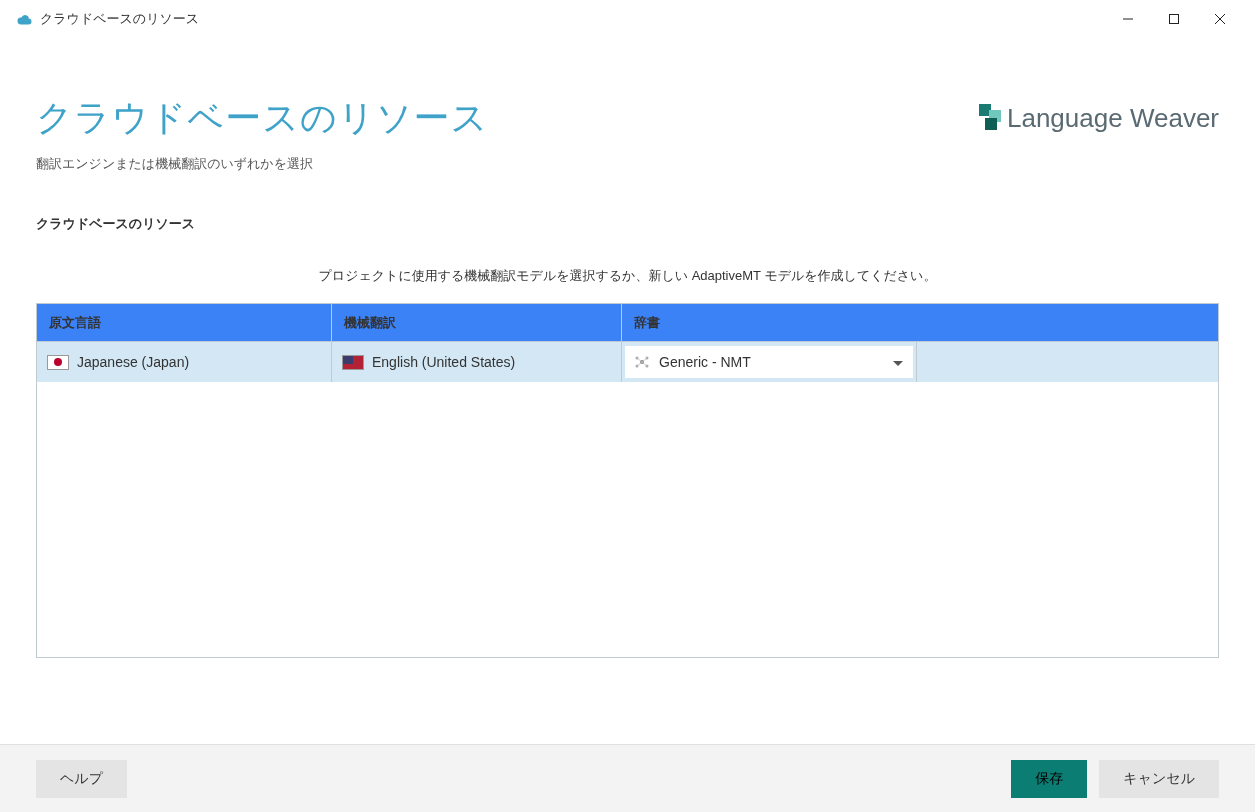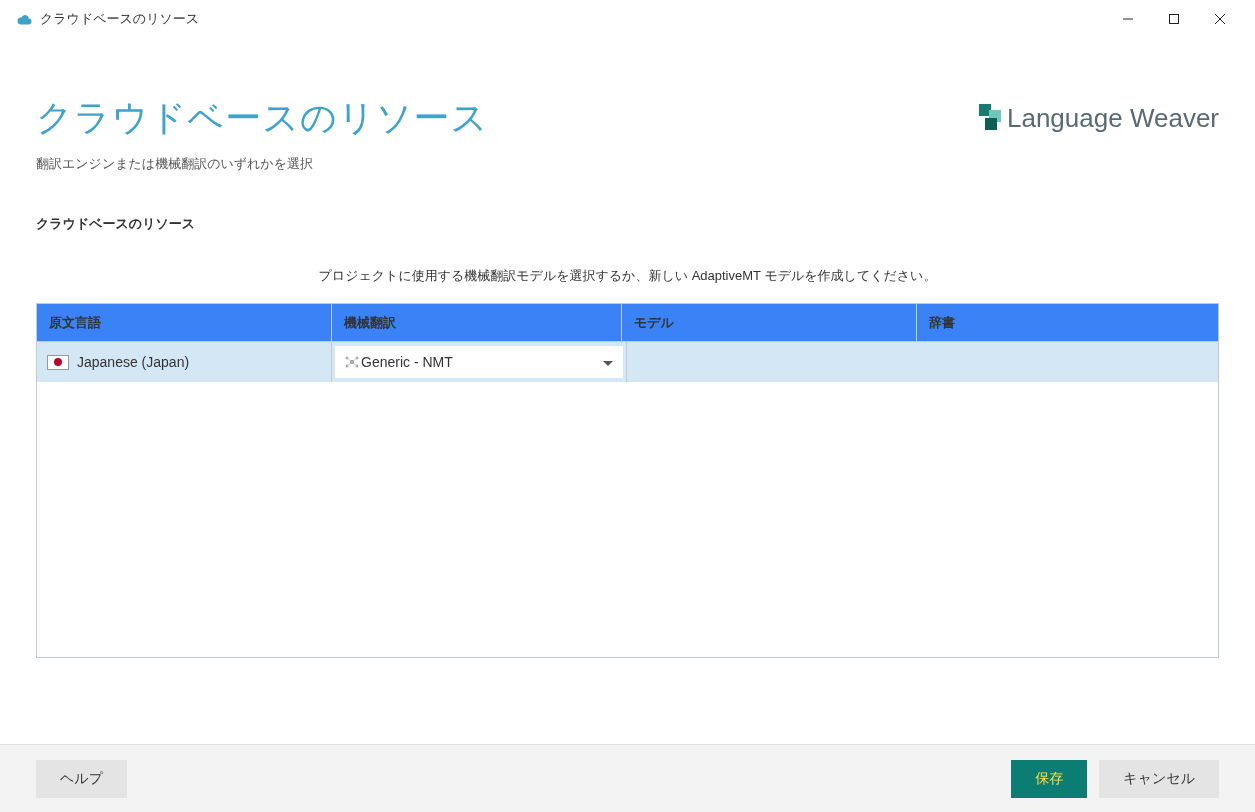--- a/index.html
+++ b/index.html
@@ -186,21 +186,21 @@
   left: 0; top: 0;
   width: 10px; height: 8px;
   background: #3c3b6e;
 }
 .model-cell {
   background: #fff;
   margin: 4px 3px;
   border: none;
   display: flex;
   align-items: center;
-  gap: 0;
+  gap: 8px;
   flex: 1;
   height: 32px;
   padding: 0 8px;
   position: relative;
 }
 .model-cell .model-caret {
   position: absolute;
   right: 10px;
   color: #555;
 }
@@ -227,21 +227,21 @@
   padding: 10px 24px;
   font-size: 14px;
   border: none;
   cursor: pointer;
   background: #e4e4e4;
   color: #333;
   margin-left: 12px;
 }
 .btn-primary {
   background: #0b7d73;
-  color: #fde047;
+  color: #000000;
 }
 .btn-help {
   margin-left: 0;
 }
 </style>
 </head>
 <body>
 
 <div class="titlebar">
   <span class="titlebar-icon">
@@ -291,27 +291,30 @@
   <div class="section-label">クラウドベースのリソース</div>
 
   <div class="instructions-row">
     <div class="instructions">プロジェクトに使用する機械翻訳モデルを選択するか、新しい AdaptiveMT モデルを作成してください。</div>
   </div>
 
   <div class="table">
     <div class="table-header">
       <div class="th col-src">原文言語</div>
       <div class="th col-tgt">機械翻訳</div>
-      <div class="th col-model">モデル</div>
       <div class="th col-dict">辞書</div>
     </div>
     <div class="table-row">
       <div class="td col-src">
         <span class="flag flag-jp"></span>
         <span>Japanese (Japan)</span>
+      </div>
+      <div class="td col-tgt">
+        <span class="flag flag-us"></span>
+        <span>English (United States)</span>
       </div>
       <div class="td col-model" style="padding:0;">
         <div class="model-cell">
           <span class="model-icon">
             <svg width="16" height="16" viewBox="0 0 16 16">
               <circle cx="8" cy="8" r="2" fill="#888"></circle>
               <circle cx="3" cy="4" r="1.5" fill="#aaa"></circle>
               <circle cx="13" cy="4" r="1.5" fill="#aaa"></circle>
               <circle cx="3" cy="12" r="1.5" fill="#aaa"></circle>
               <circle cx="13" cy="12" r="1.5" fill="#aaa"></circle>

